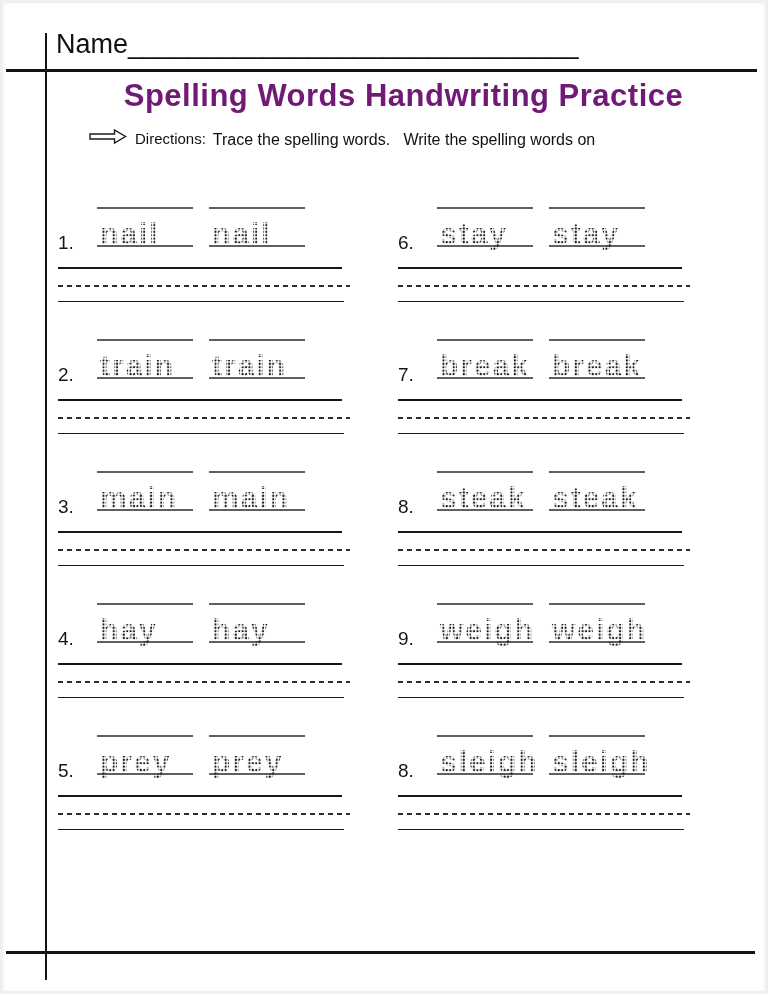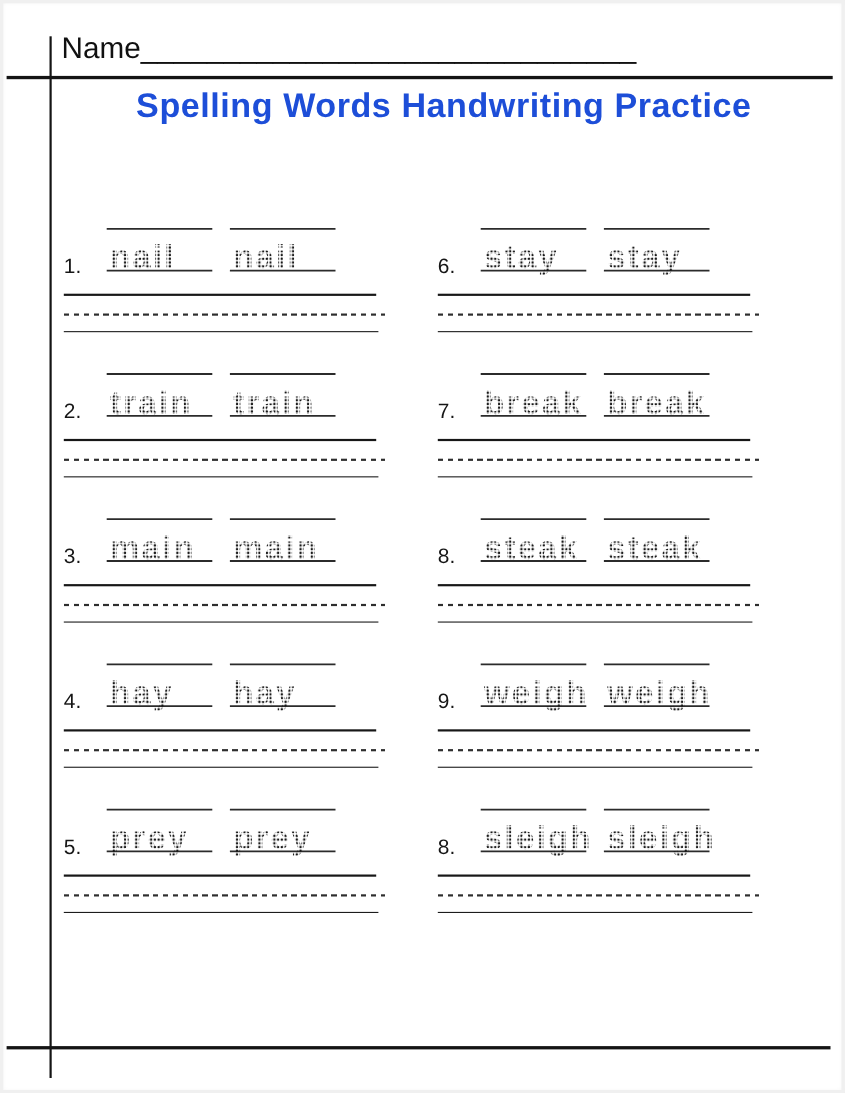--- a/index.html
+++ b/index.html
@@ -19,21 +19,21 @@
   
   .vrule   { position: absolute; left: 45px; top: 33px; width: 2px; height: 947px; background: #141414; }
   .topbar  { position: absolute; left: 6px;  top: 69px; width: 751px; height: 3px; background: #141414; }
   .botbar  { position: absolute; left: 6px;  top: 951px; width: 749px; height: 3px; background: #141414; }
 
   
   .name-row { position: absolute; top: 29px; left: 56px; font-size: 27px; white-space: nowrap; }
   .name-blank { font-weight: normal; letter-spacing: 0; }
   .title {
     position: absolute; top: 78px; left: 47px; right: 8px;
-    text-align: center; font-size: 31px; font-weight: bold; color: #1d4ed8;
+    text-align: center; font-size: 31px; font-weight: bold; color: #701a75;
     letter-spacing: 0.5px;
   }
   .directions { position: absolute; top: 128px; left: 88px; width: 610px; font-size: 16px; line-height: 1.35; }
   .dir-line1 { display: flex; align-items: center; gap: 7px; white-space: nowrap; }
   .dir-label { font-size: 15px; }
   .dir-line2 { margin-left: 7px; margin-top: 3px; }
   .arrow-svg { flex: none; }
 
   
   .grid { position: absolute; top: 203px; left: 58px; display: flex; gap: 46px; }
@@ -70,20 +70,29 @@
 <div class="topbar"></div>
 <div class="botbar"></div>
 
 <div class="name-row">
   <span>Name</span><span class="name-blank">______________________________</span>
 </div>
 
 <div class="title">Spelling Words Handwriting Practice</div>
 
 <div class="directions">
+  <div class="dir-line1">
+    <span class="arrow-svg">
+      <svg width="40" height="17" viewBox="0 0 40 17">
+        <path d="M2 6 h24.5 v-4 l11 6.5 -11 6.5 v-4 h-24.5 z" fill="#ffffff" stroke="#1c1c1c" stroke-width="1.4"></path>
+      </svg>
+    </span>
+    <span class="dir-label">Directions:</span>
+    <span>Trace the spelling words. &nbsp; Write the spelling words on</span>
+  </div>
 </div>
 
 <div class="grid">
   <div class="col">
 
     <div class="item">
       <div class="word-row">
         <span class="num">1.</span>
         <svg class="trace" width="112" height="58">
           <line class="g" x1="2" y1="5" x2="98" y2="5"></line>

